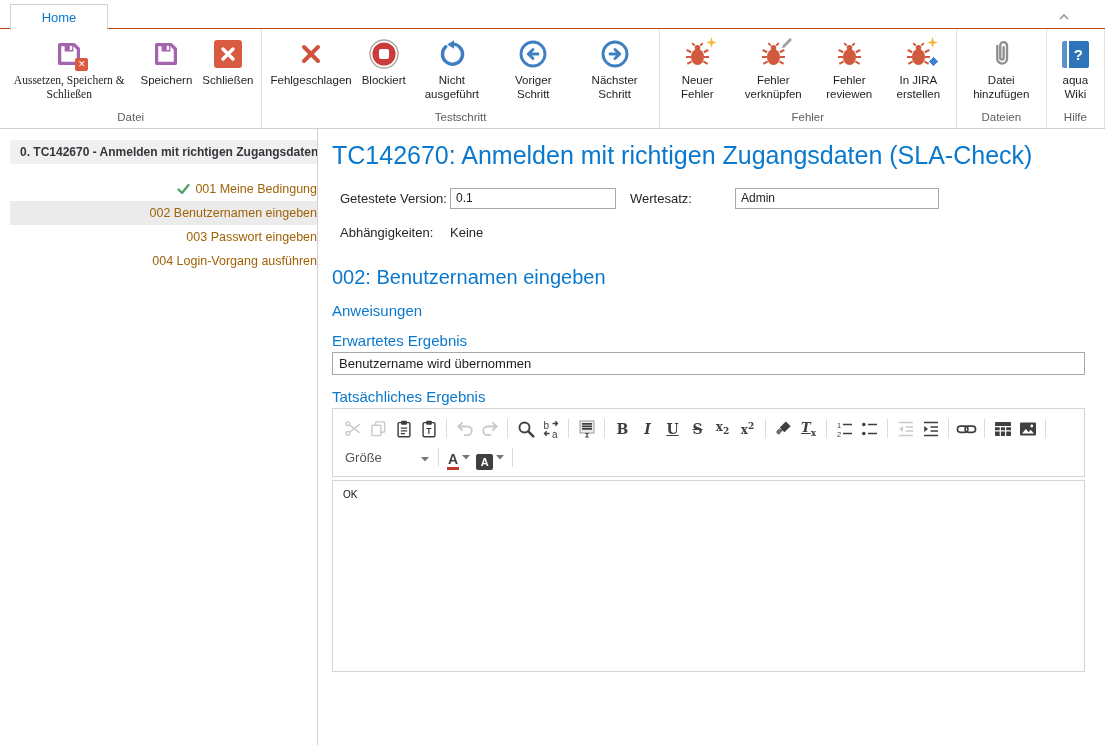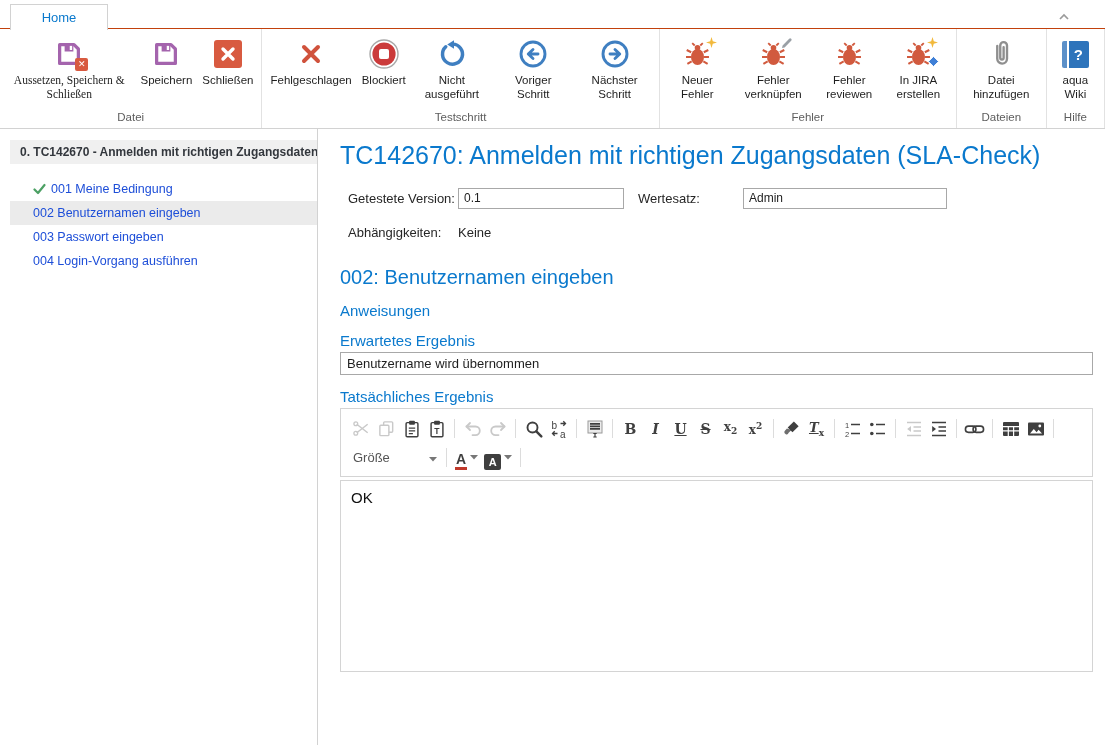--- a/index.html
+++ b/index.html
@@ -31,25 +31,25 @@
   .overlay-br{position:absolute;bottom:1px;right:-7px;}
   .close-tile{width:28px;height:28px;background:#d85a40;border-radius:3px;display:flex;align-items:center;justify-content:center;}
   .wiki-tile{width:27px;height:27px;border-radius:2px;color:#fff;font-weight:bold;font-size:15px;
     display:flex;align-items:center;justify-content:center;padding-left:6px;box-sizing:border-box;
     background:linear-gradient(90deg,#5b90c9 0 5px,#ffffff 5px 7px,#2e74bb 7px);}
   
   .sidebar{position:absolute;top:129px;left:0;width:318px;bottom:0;background:#fff;border-right:1px solid #d2d2d2;box-sizing:border-box;}
   .side-header{margin:11px 0 0 10px;background:#f0f0f0;padding:5px 4px 5px 10px;font-weight:bold;font-size:12px;
     color:#33373d;white-space:nowrap;overflow:hidden;}
   .side-list{margin-top:13px;}
-  .side-item{height:24px;display:flex;align-items:center;margin-left:10px;padding-left:23px;font-size:12.5px;color:#1d4ed8;white-space:nowrap;cursor:default;}
+  .side-item{height:24px;display:flex;align-items:center;margin-left:10px;padding-left:23px;font-size:12.5px;color:#a16207;white-space:nowrap;cursor:default;justify-content:flex-end;}
   .side-item.selected{background:#ebebeb;}
   .check-icon{display:inline-flex;margin-right:5px;}
   
-  .main{position:absolute;left:332px;top:129px;right:0;bottom:0;overflow:hidden;margin-left:8px;}
+  .main{position:absolute;left:332px;top:129px;right:0;bottom:0;overflow:hidden;}
   .page-title{color:#0a79cd;font-size:25px;line-height:33px;font-weight:400;margin-top:10px;max-width:705px;}
   .fields{margin-top:14px;font-size:13px;color:#262626;}
   .frow{display:flex;align-items:center;height:24px;padding-left:8px;}
   .frow + .frow{margin-top:10px;}
   .flabel1{width:110px;flex:none;}
   .flabel2{width:105px;flex:none;margin-left:14px;}
   .finput{height:21px;border:1px solid #a8a8a8;font-size:12px;padding:0 5px;font-family:inherit;color:#1e1e1e;box-sizing:border-box;}
   .finput.v{width:166px;} .finput.w{width:204px;}
   .fvalue{color:#262626;}
   .step-heading{color:#0a79cd;font-size:20px;font-weight:400;margin-top:22px;}
@@ -68,21 +68,21 @@
   .tb-letter i{font-weight:bold;}
   .tb-letter sub,.tb-letter sup{font-size:9px;}
   .size-dd{display:flex;align-items:center;width:84px;height:24px;font-size:13px;color:#555;padding:0 4px;}
   .dd-caret{margin-left:auto;}
   .a-color{display:flex;align-items:flex-end;gap:3px;padding:0 3px;height:24px;}
   .a-letter{font-size:14px;font-weight:bold;color:#3f3f3f;line-height:15px;border-bottom:3px solid #c0392b;padding:0 1px;}
   .a-bg-tile{width:17px;height:16px;background:#3f3f3f;border-radius:2px;color:#fff;font-size:11px;font-weight:bold;
     display:flex;align-items:center;justify-content:center;}
   .caret-down{margin-bottom:6px;}
   .editor-content{width:753px;box-sizing:border-box;border:1px solid #d4d4d4;margin-top:3px;height:192px;
-    padding:8px 10px;font-size:15px;color:#111;background:#fff;}
+    padding:8px 10px;font-size:10px;color:#111;background:#fff;}
 </style>
 </head>
 <body>
 
 <div class="tab-row">
   <div class="tab-home">
       <span>Home</span>
     </div>
   <div class="collapse-btn">
     <span><svg width="14" height="10" viewBox="0 0 14 10">

